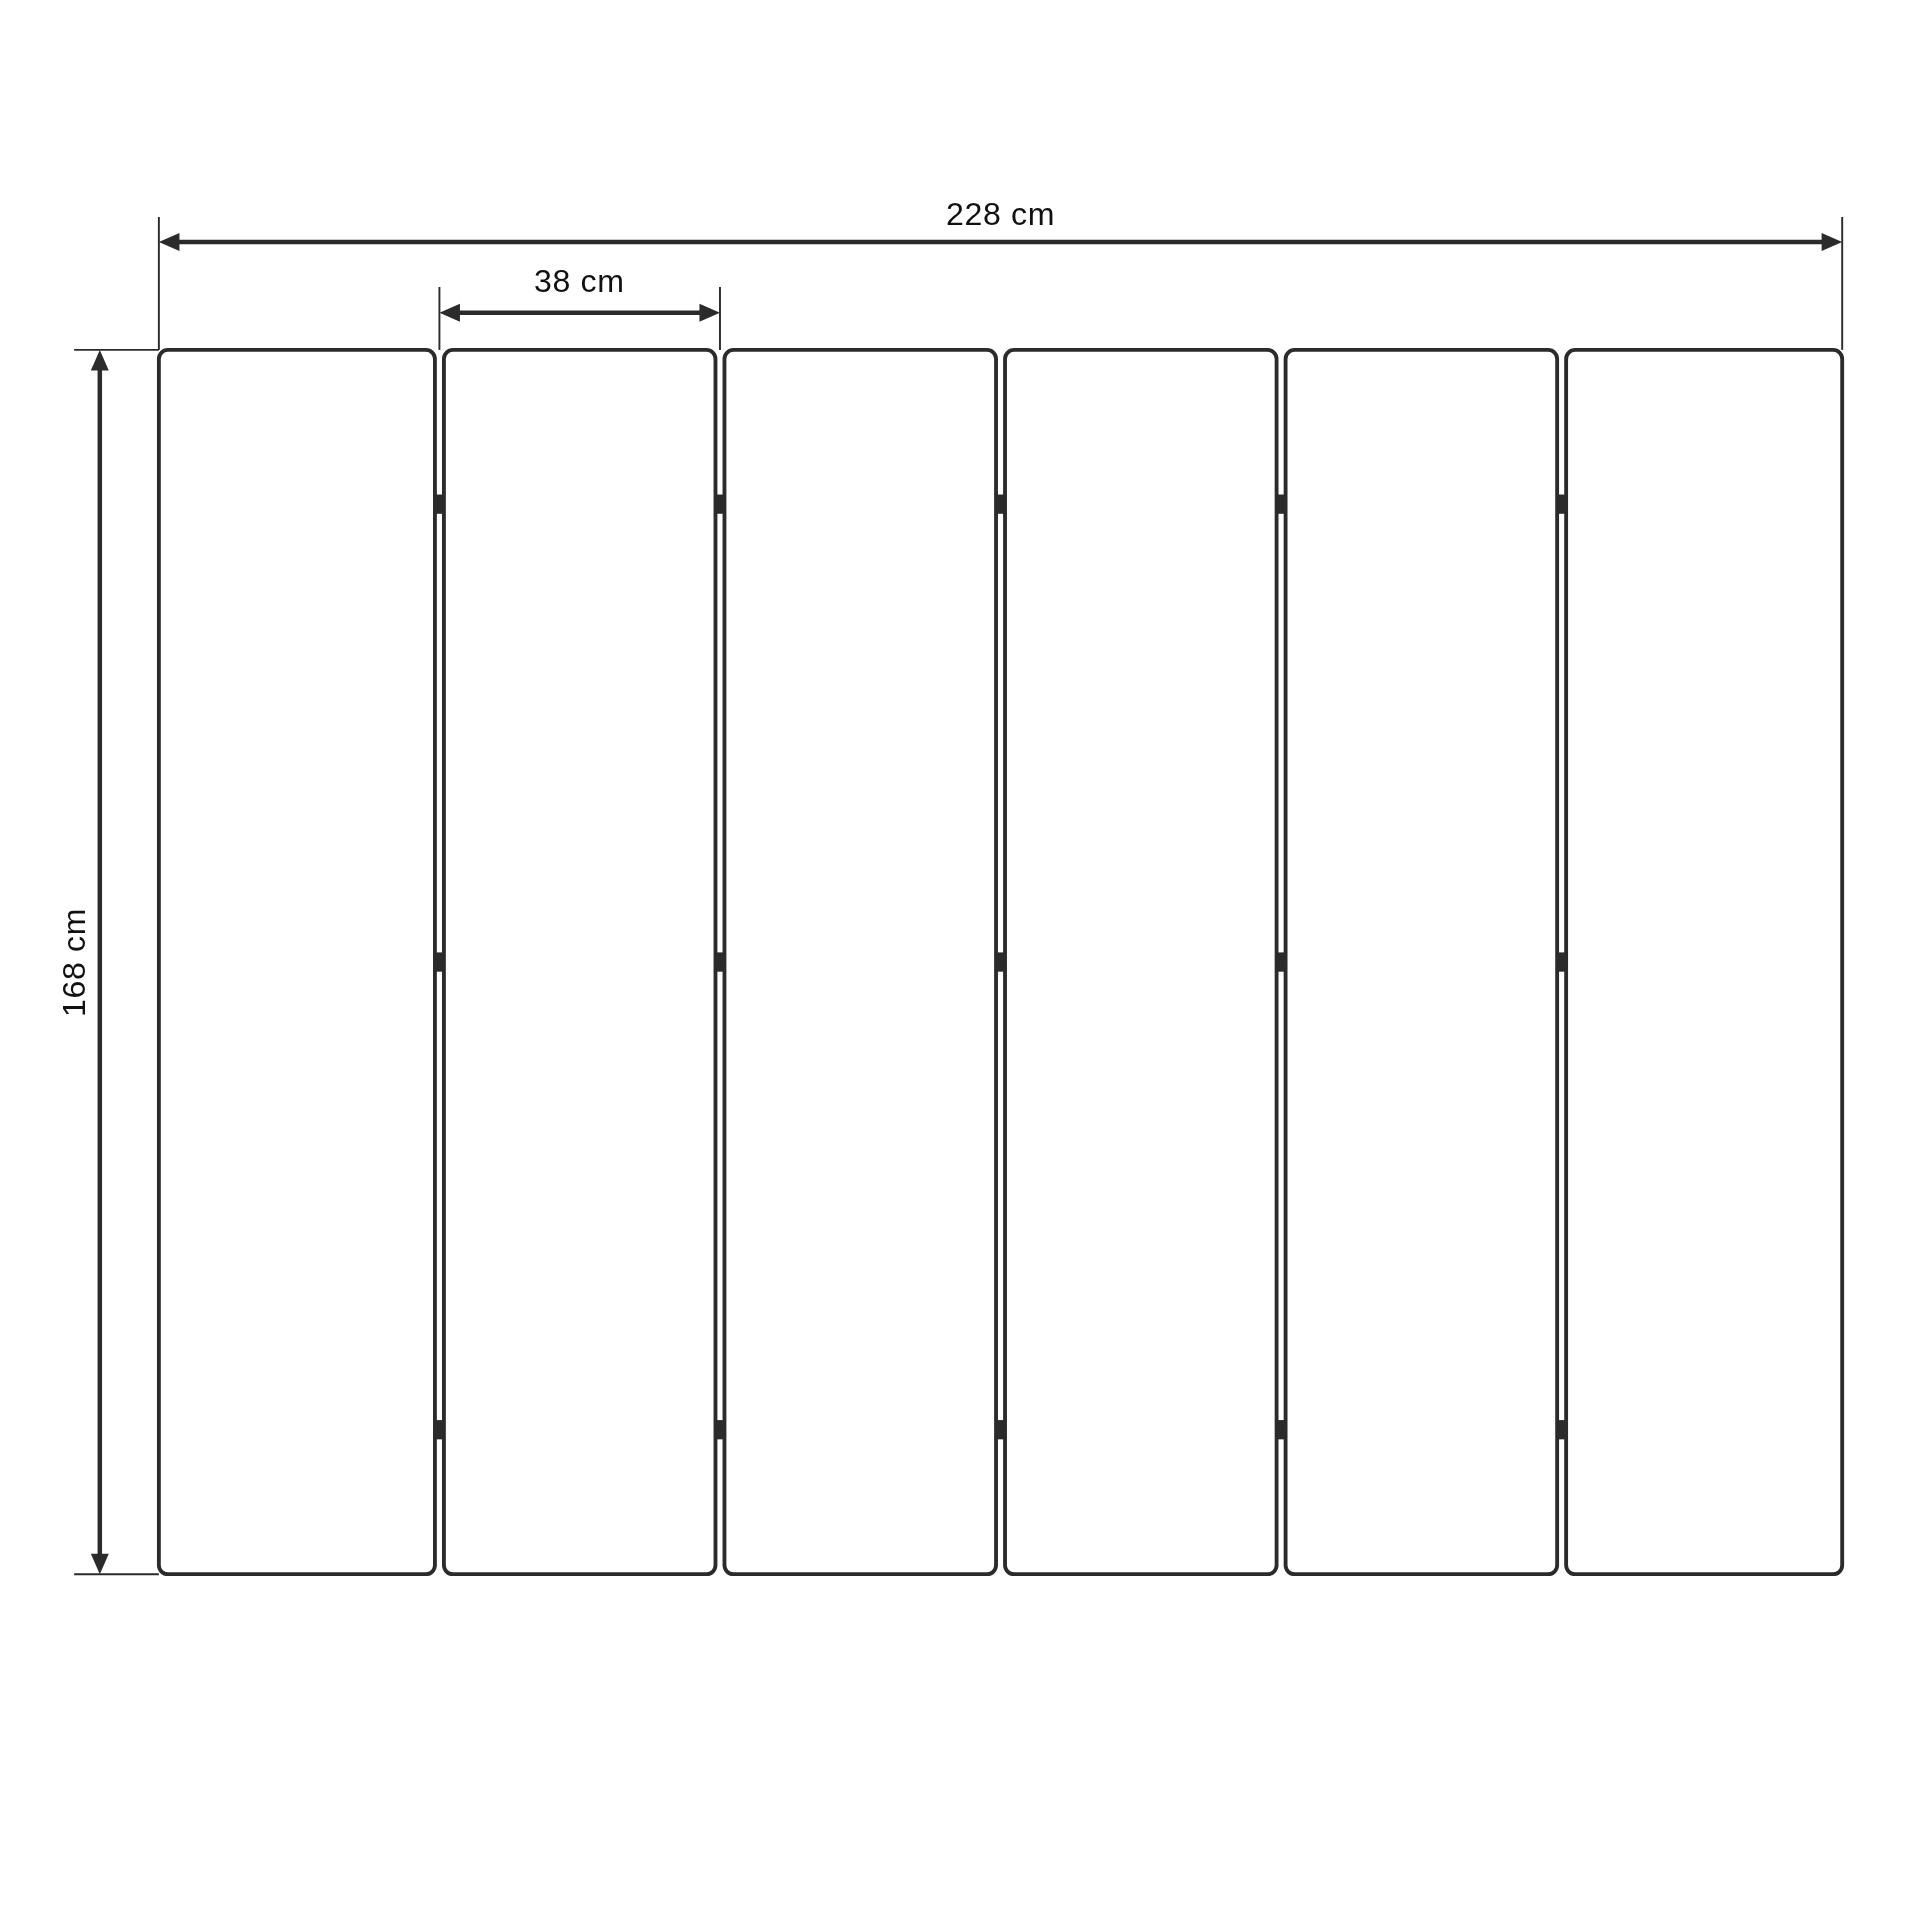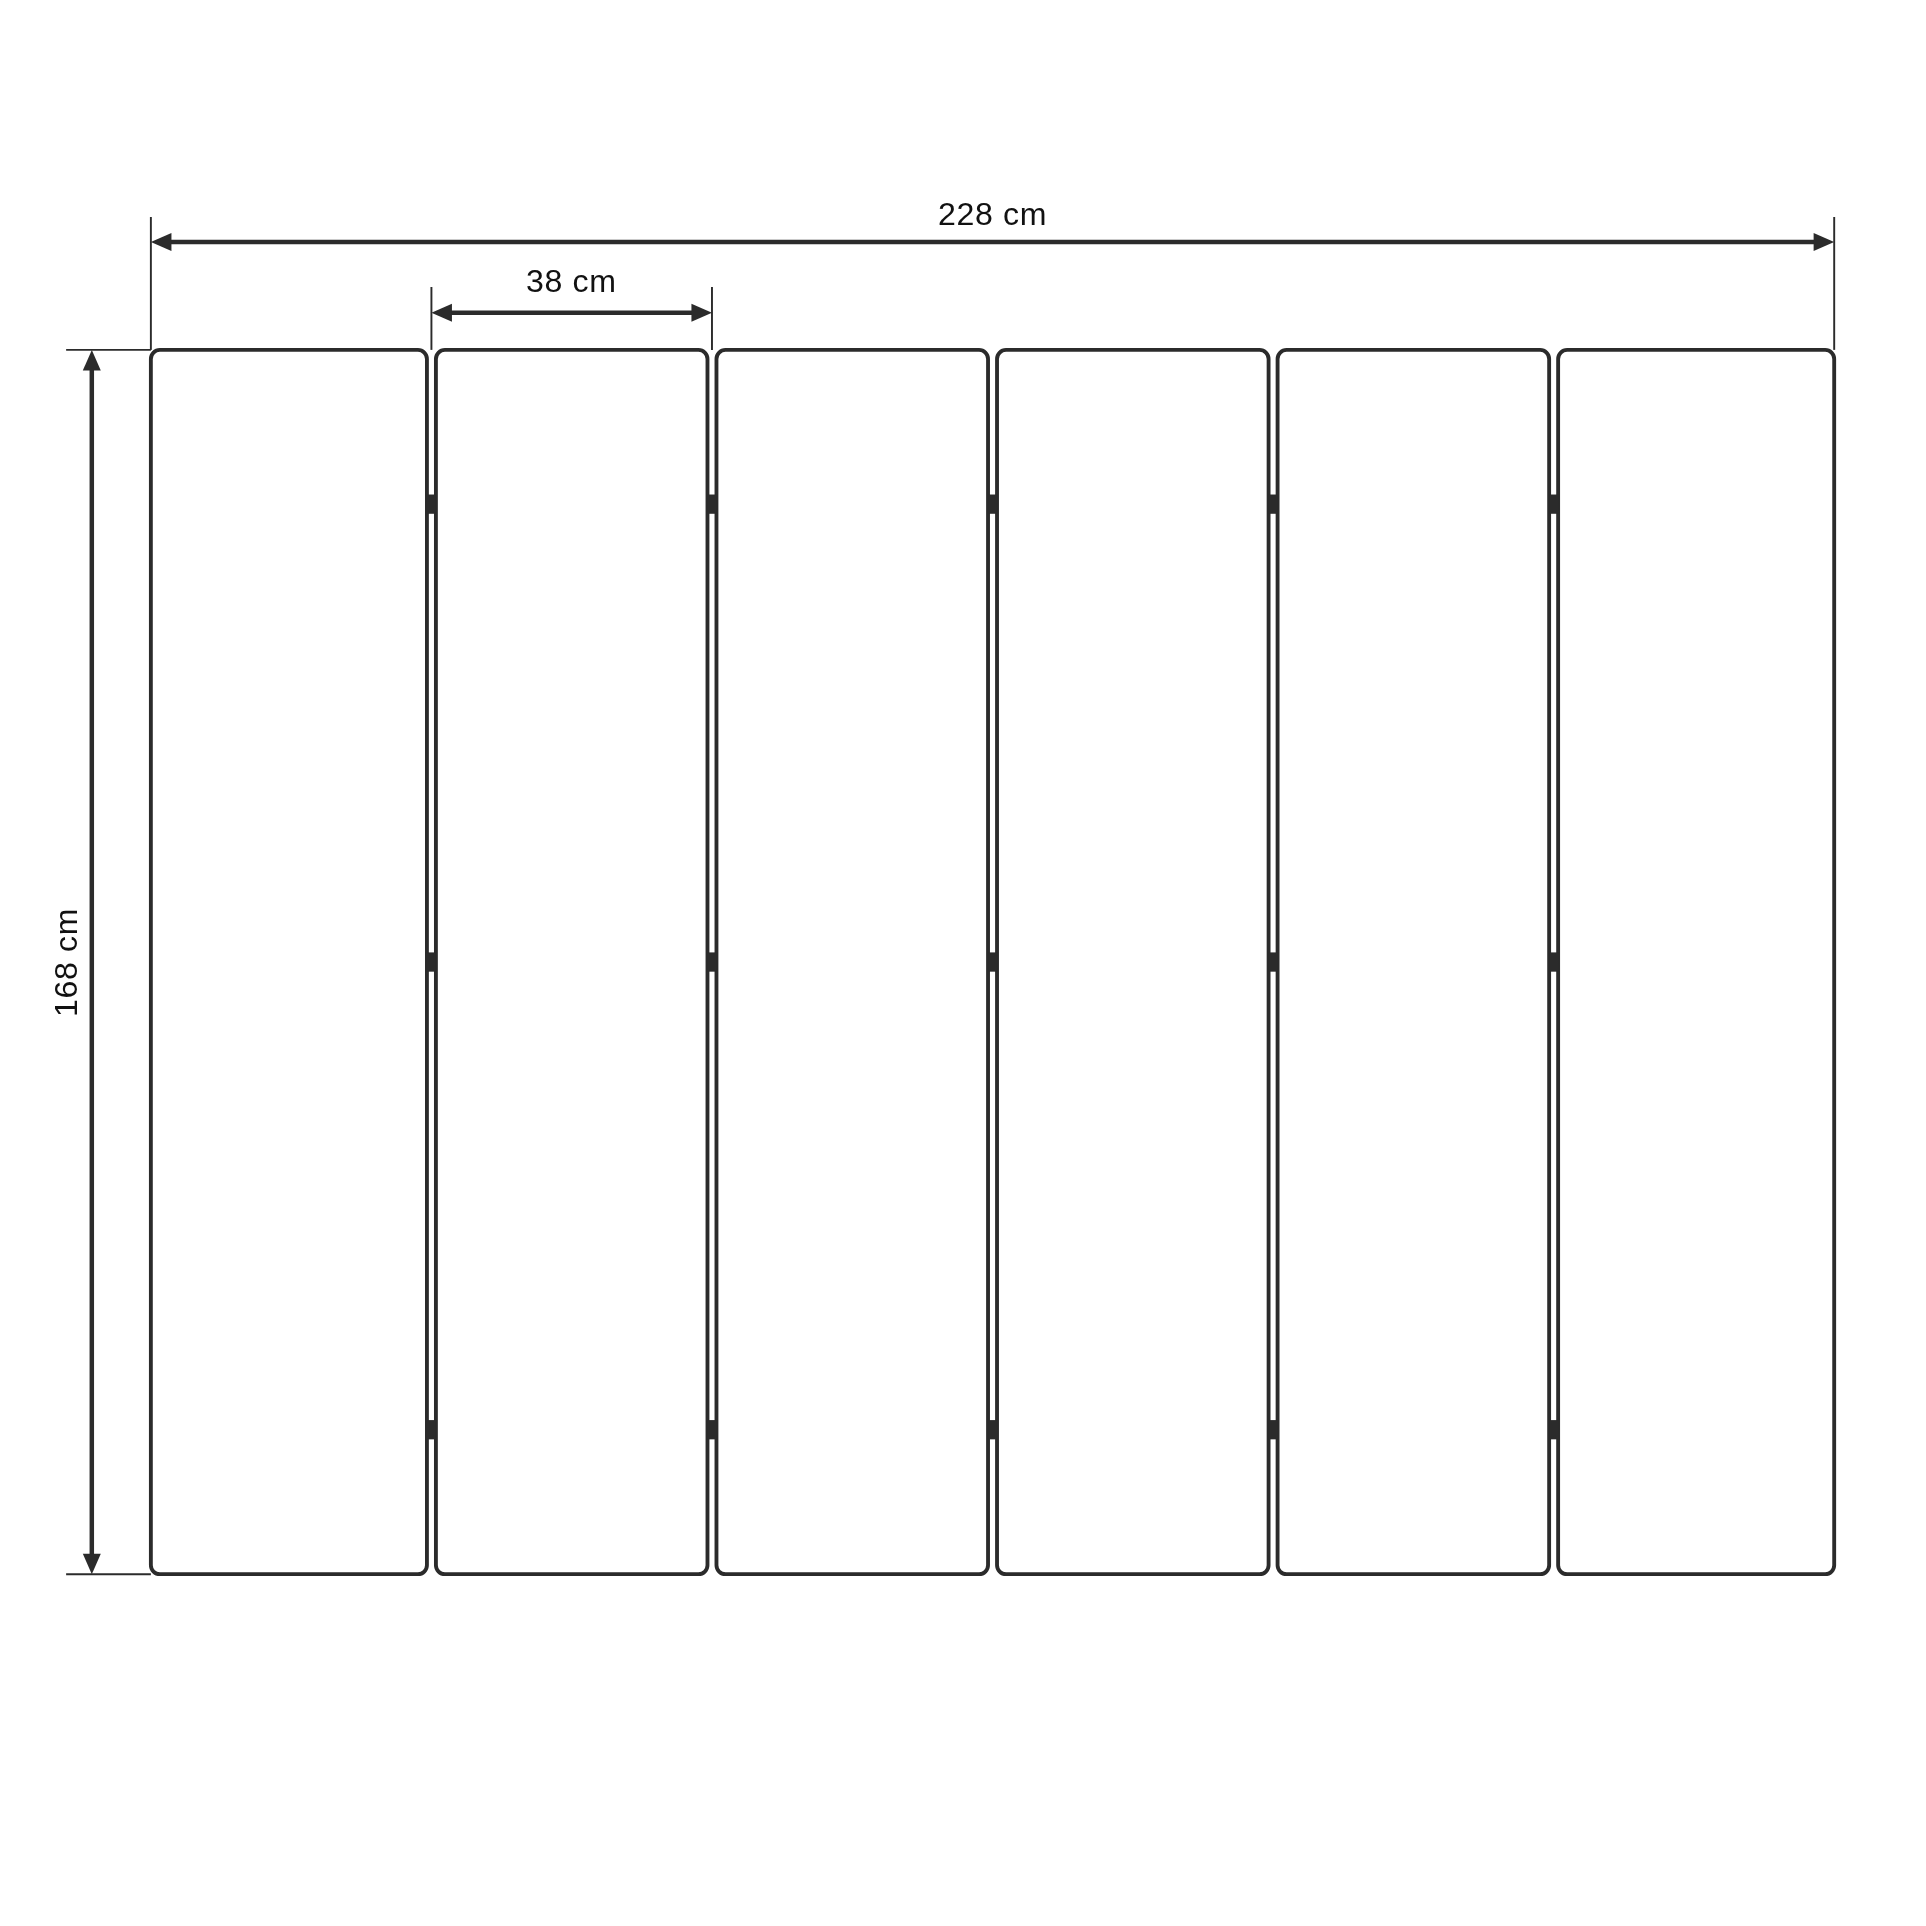--- a/index.html
+++ b/index.html
@@ -8,20 +8,21 @@
     --stroke:#2b2b2b;
     --text:#111111;
   }
   html,body{margin:0;padding:0;background:var(--bg);}
   .stage{
     position:relative;
     width:1524px;
     height:1926px;
     background:var(--bg);
     font-family:"Liberation Sans", sans-serif;
+    margin-left:8px;
   }
   svg{display:block;}
   .panel{
     fill:var(--bg);
     stroke:var(--stroke);
     stroke-width:6;
   }
   .hinge{
     fill:var(--stroke);
     stroke:none;

